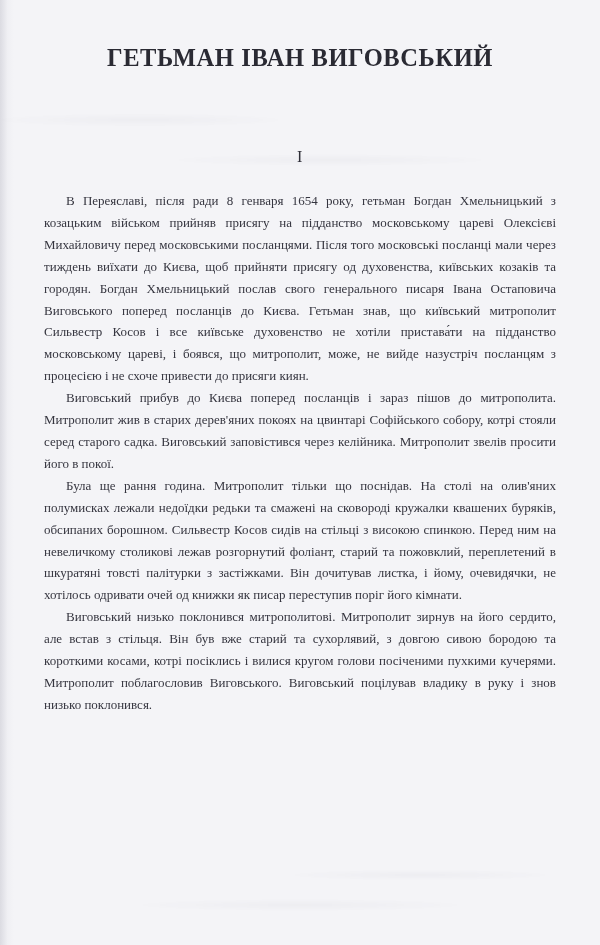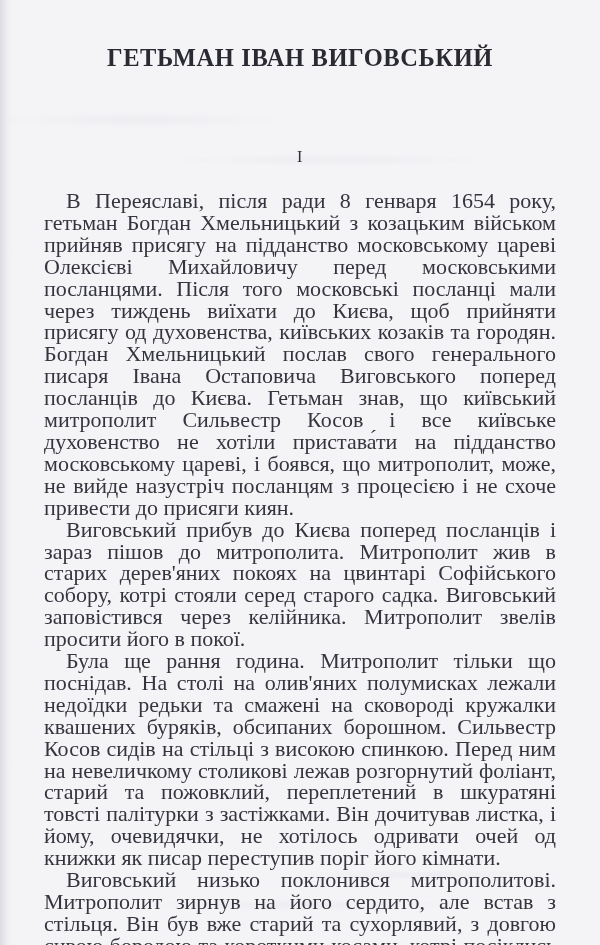--- a/index.html
+++ b/index.html
@@ -70,21 +70,21 @@
 
   .body-text {
     margin: 0;
     padding-top: 24px;
   }
 
   .body-text p {
     margin: 0;
     text-align: justify;
     text-justify: inter-word;
-    font-size: 22px;
+    font-size: 13px;
     line-height: 21.9px;
     text-indent: 22px;
     color: #35353f;
     hyphens: manual;
   }
 </style>
 </head>
 <body>
 
 <div class="page">

